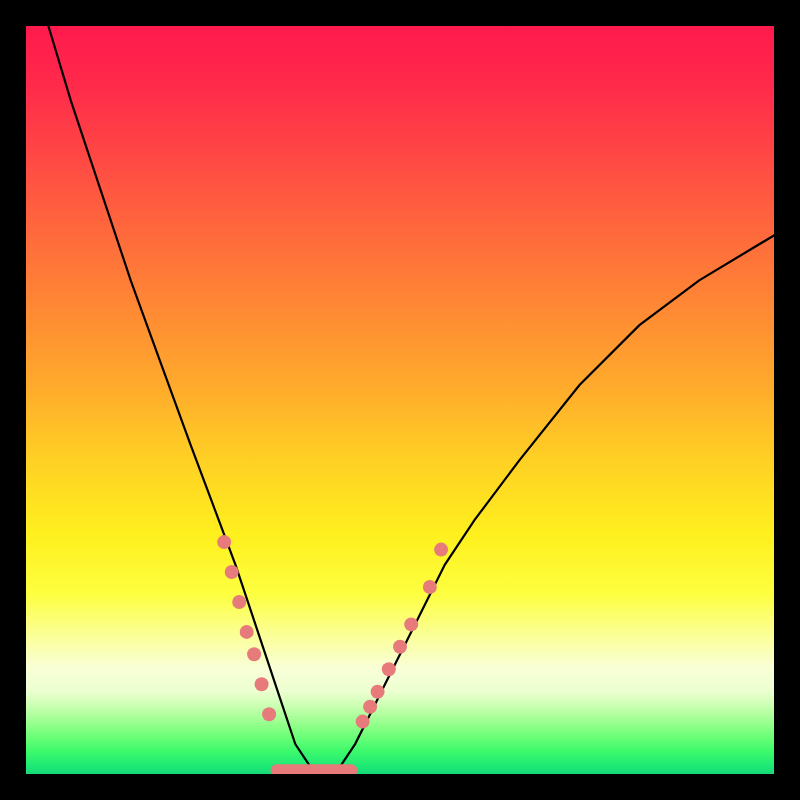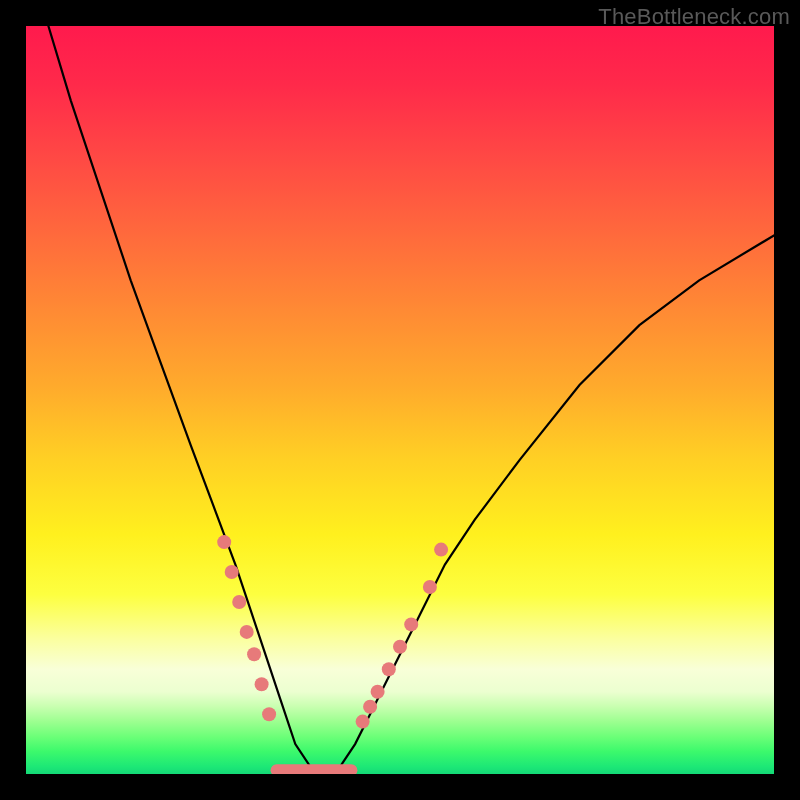--- a/index.html
+++ b/index.html
@@ -104,14 +104,13 @@
           <circle cx="351.6" cy="665.7" r="7" class="marker"></circle>
           <circle cx="362.8" cy="643.3" r="7" class="marker"></circle>
           <circle cx="374.0" cy="620.8" r="7" class="marker"></circle>
           <circle cx="385.2" cy="598.4" r="7" class="marker"></circle>
           <circle cx="403.9" cy="561.0" r="7" class="marker"></circle>
           <circle cx="415.1" cy="523.6" r="7" class="marker"></circle>
         </g>
       <line id="baseline" class="baseline" x1="250.6" y1="744.3" x2="325.4" y2="744.3"></line>
     </svg>
   </div>
-  <div class="watermark">TheBottleneck.com</div>
 </div>
 
 </body></html>

